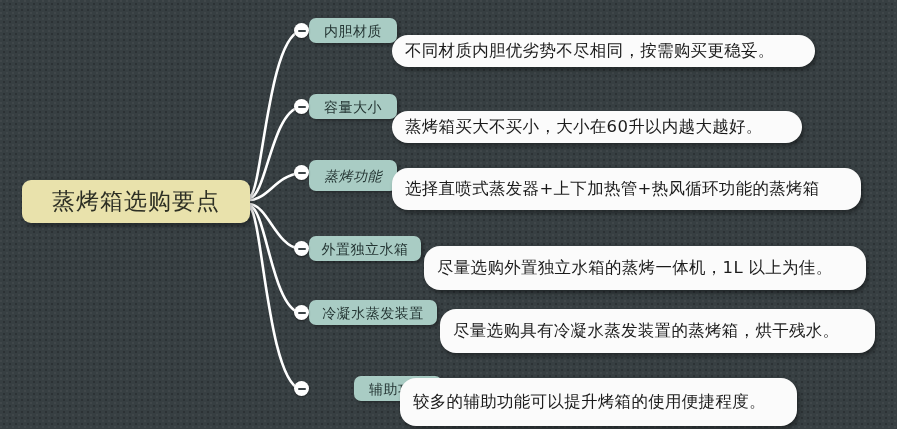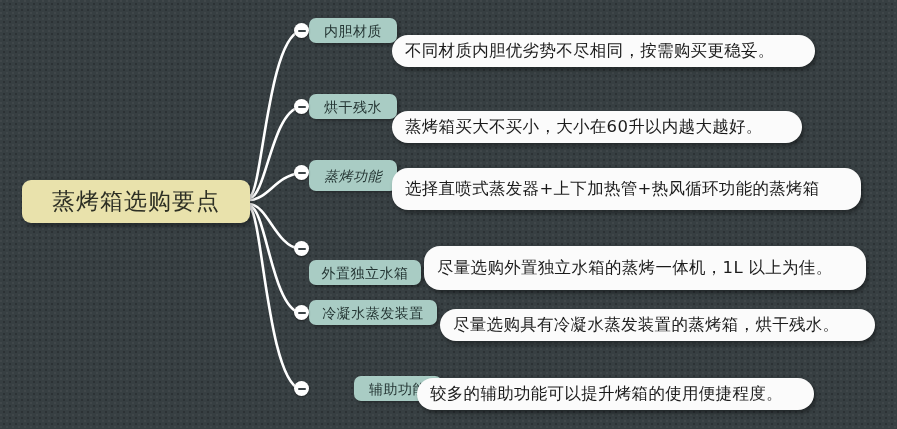--- a/index.html
+++ b/index.html
@@ -108,30 +108,30 @@
       <path d="M250,206 C266,209 272,307 300,313" fill="none" stroke="#ffffff" stroke-width="2.6" stroke-linecap="round"></path>
       <path d="M250,208 C262,214 268,380 300,389" fill="none" stroke="#ffffff" stroke-width="2.6" stroke-linecap="round"></path>
     </svg>
 
   <div class="node root-node" style="left: 22px; top: 180px; min-width: 228px; height: 43px;">蒸烤箱选购要点</div>
 
   <div id="nodes">
       <div class="node branch-node" style="left: 309px; top: 18px; min-width: 88px; height: 25px;">内胆材质</div>
       <div class="collapse-toggle" style="left: 294px; top: 23px;"></div>
       <div class="node detail-node" style="left: 392px; top: 35px; min-width: 423px; height: 32px;">不同材质内胆优劣势不尽相同，按需购买更稳妥。</div>
-      <div class="node branch-node" style="left: 309px; top: 94px; min-width: 88px; height: 25px;">烘干残水</div>
+      <div class="node branch-node" style="left: 309px; top: 94px; min-width: 88px; height: 25px;">容量大小</div>
       <div class="collapse-toggle" style="left: 294px; top: 99px;"></div>
       <div class="node detail-node" style="left: 392px; top: 111px; min-width: 410px; height: 32px; text-align: center;">蒸烤箱买大不买小，大小在60升以内越大越好。</div>
       <div class="node branch-node" style="left: 309px; top: 160px; min-width: 88px; height: 31px; font-style: italic;">蒸烤功能</div>
       <div class="collapse-toggle" style="left: 294px; top: 165px;"></div>
       <div class="node detail-node" style="left: 392px; top: 168px; min-width: 469px; height: 42px;">选择直喷式蒸发器+上下加热管+热风循环功能的蒸烤箱</div>
-      <div class="node branch-node" style="left: 309px; top: 236px; min-width: 112px; height: 25px; margin-top: 24px;">外置独立水箱</div>
+      <div class="node branch-node" style="left: 309px; top: 236px; min-width: 112px; height: 25px;">外置独立水箱</div>
       <div class="collapse-toggle" style="left: 294px; top: 241px;"></div>
       <div class="node detail-node" style="left: 424px; top: 246px; min-width: 442px; height: 44px;">尽量选购外置独立水箱的蒸烤一体机，1L 以上为佳。</div>
       <div class="node branch-node" style="left: 309px; top: 300px; min-width: 128px; height: 25px;">冷凝水蒸发装置</div>
       <div class="collapse-toggle" style="left: 294px; top: 305px;"></div>
-      <div class="node detail-node" style="left: 440px; top: 309px; min-width: 435px; height: 32px;">尽量选购具有冷凝水蒸发装置的蒸烤箱，烘干残水。</div>
+      <div class="node detail-node" style="left: 440px; top: 309px; min-width: 435px; height: 44px;">尽量选购具有冷凝水蒸发装置的蒸烤箱，烘干残水。</div>
       <div class="node branch-node" style="left: 309px; top: 376px; min-width: 88px; height: 25px; margin-left: 45px;">辅助功能</div>
       <div class="collapse-toggle" style="left: 294px; top: 381px;"></div>
-      <div class="node detail-node" style="left: 400px; top: 378px; min-width: 397px; height: 32px; margin-left: 17px;">较多的辅助功能可以提升烤箱的使用便捷程度。</div>
+      <div class="node detail-node" style="left: 400px; top: 378px; min-width: 397px; height: 48px;">较多的辅助功能可以提升烤箱的使用便捷程度。</div>
     </div>
 
 </div>
 
 </body></html>

